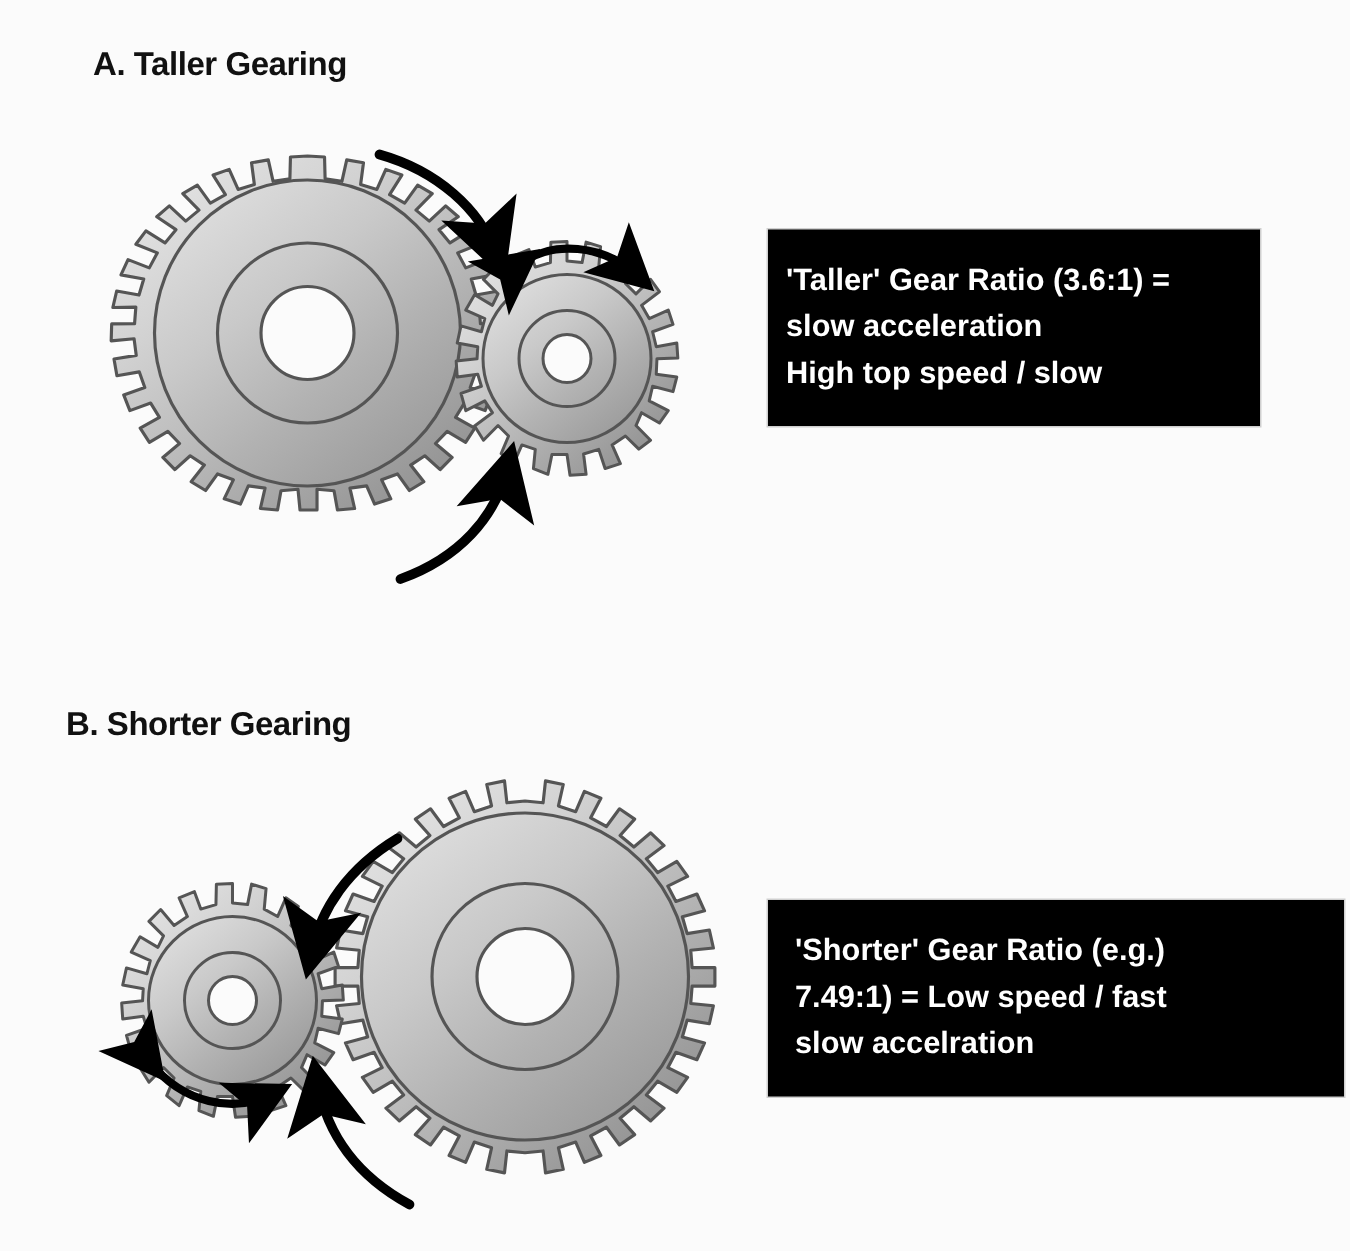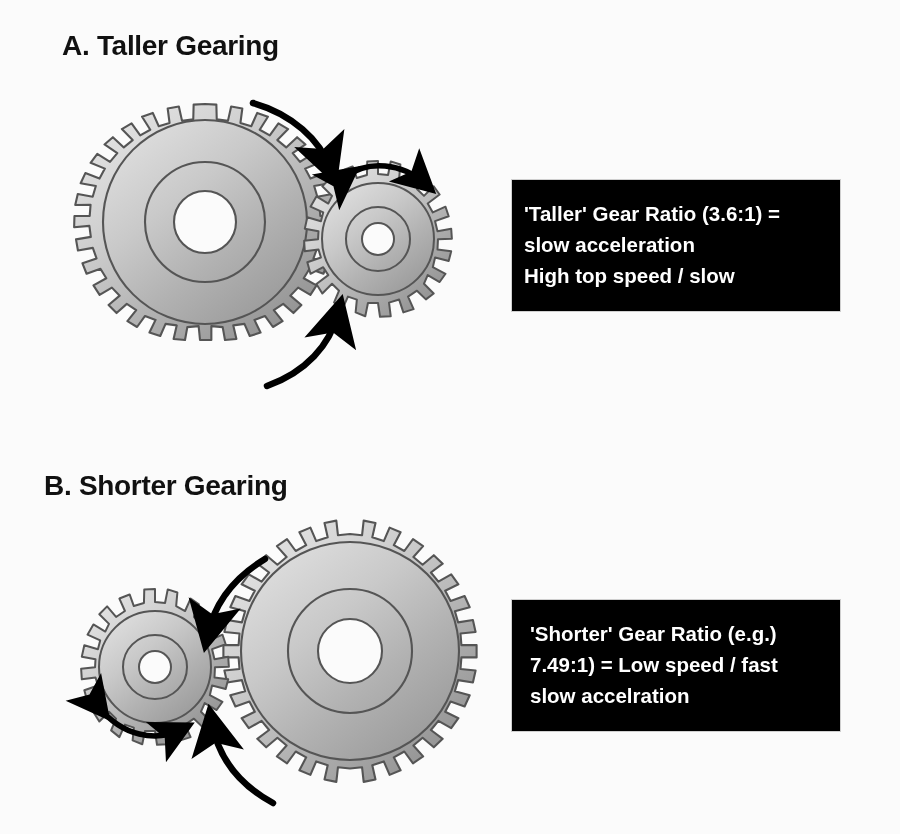--- a/index.html
+++ b/index.html
@@ -15,47 +15,47 @@
     position: relative;
     width: 900px;
     height: 834px;
     background: #fbfbfb;
     overflow: hidden;
   }
   .panel-heading {
     position: absolute;
     font-family: "Liberation Sans", sans-serif;
     font-weight: bold;
-    font-size: 28px;
+    font-size: 22px;
     letter-spacing: -0.3px;
     color: #111111;
     white-space: nowrap;
   }
   #heading-a { left: 62px;  top: 30px; }
   #heading-b { left: 44px;  top: 470px; }
 
   .callout {
     position: absolute;
     background: #000000;
     color: #ffffff;
     font-family: "Liberation Sans", sans-serif;
     font-weight: bold;
     font-size: 20.5px;
     line-height: 31px;
     box-sizing: border-box;
     padding: 18px 0 18px 18px;
     box-shadow: 0 0 0 1px #cfcfcf;
   }
   #callout-a {
-    left: 512px; top: 180px;
+    left: 512px; top: 153px;
     width: 328px; height: 131px; padding-left: 12px;
   }
   #callout-b {
     left: 512px; top: 600px;
-    width: 328px; height: 131px;
+    width: 384px; height: 131px;
   }
   .callout-line { display: block; white-space: nowrap; }
 
   .gear-stage {
     position: absolute;
     left: 0; top: 0;
     width: 900px; height: 834px;
     pointer-events: none;
   }
   svg { display: block; }

